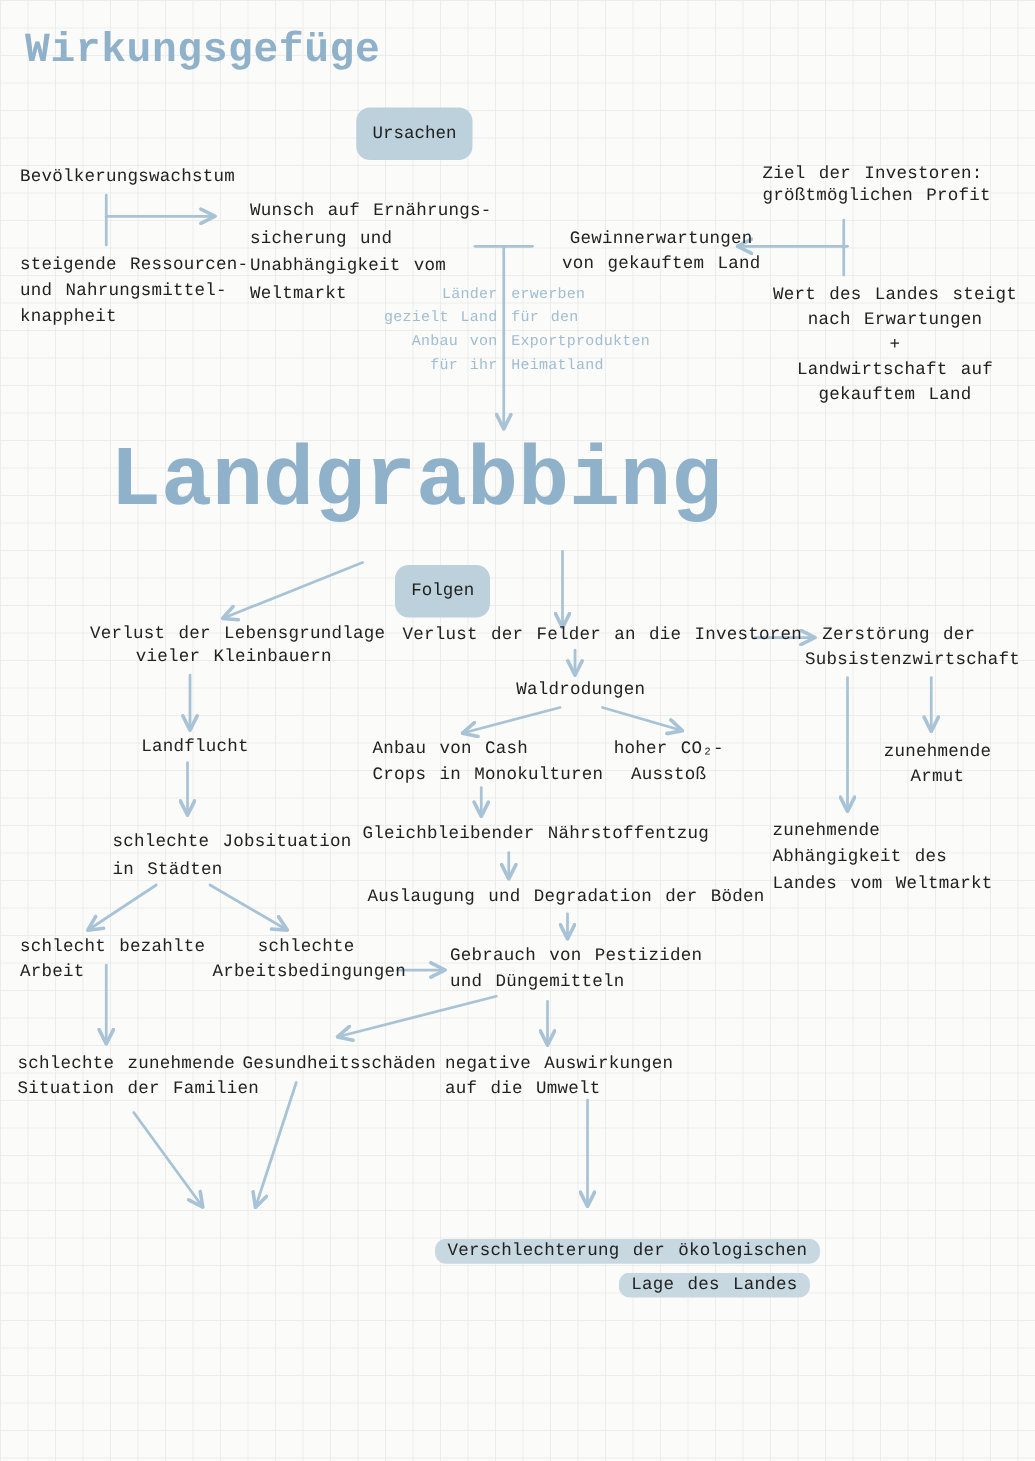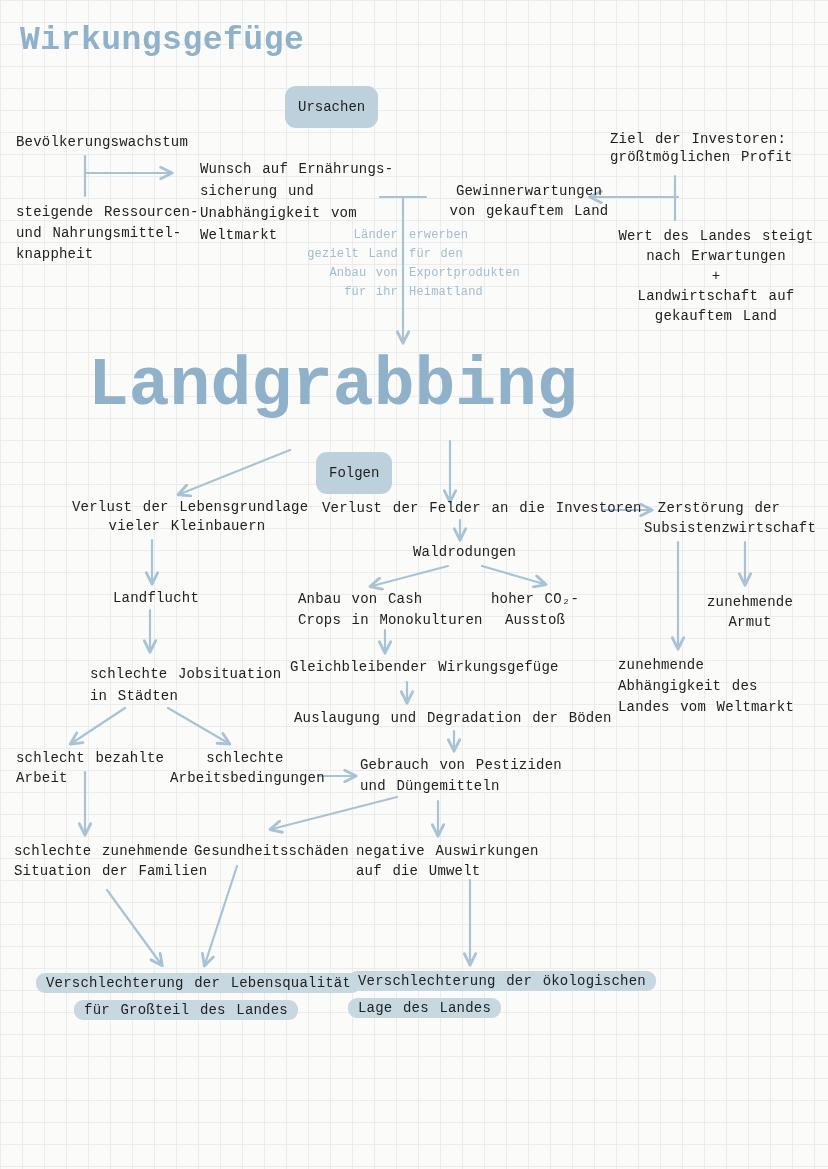--- a/index.html
+++ b/index.html
@@ -77,21 +77,21 @@
   #n-anbau{left:298px;top:589px;line-height:21px;}
   #n-co2{left:490px;top:589px;width:90px;text-align:center;line-height:21px;}
   #n-naehr{left:290px;top:658px;}
   #n-auslaug{left:294px;top:709px;}
   #n-gebrauch{left:360px;top:755px;line-height:21px;}
   #n-negativ{left:356px;top:841px;width:180px;line-height:20px;}
   #n-zerstoer{left:644px;top:498px;width:150px;text-align:center;line-height:20px;}
   #n-armut{left:700px;top:592px;width:100px;text-align:center;line-height:20px;}
   #n-abhaeng{left:618px;top:655px;line-height:21px;}
   #n-out-left{left:36px;top:970px;width:300px;text-align:center;line-height:27px;}
-  #n-out-right{left:348px;top:968px;width:300px;text-align:left;line-height:27px;}
+  #n-out-right{left:348px;top:988px;width:300px;text-align:right;line-height:27px;}
   #arrows{position:absolute;left:0;top:0;pointer-events:none;}
 </style>
 </head>
 <body>
 
 <div class="sheet">
 
   <svg id="arrows" width="828" height="1169" viewBox="0 0 828 1169">
     <defs>
       <marker id="arr" viewBox="0 0 10 10" refX="7.5" refY="5" markerWidth="6.5" markerHeight="6.5" orient="auto">
@@ -180,32 +180,30 @@
 Arbeitsbedingungen</div>
   <div class="node" id="n-finanz">schlechte zunehmende
 Situation der Familien</div>
   <div class="node" id="n-gesund">Gesundheitsschäden</div>
   <div class="node" id="n-verlust-felder">Verlust der Felder an die Investoren</div>
   <div class="node" id="n-wald">Waldrodungen</div>
   <div class="node" id="n-anbau">Anbau von Cash
 Crops in Monokulturen</div>
   <div class="node" id="n-co2">hoher CO₂-
 Ausstoß</div>
-  <div class="node" id="n-naehr">Gleichbleibender Wirkungsgefüge</div>
+  <div class="node" id="n-naehr">Gleichbleibender Nährstoffentzug</div>
   <div class="node" id="n-auslaug">Auslaugung und Degradation der Böden</div>
   <div class="node" id="n-gebrauch">Gebrauch von Pestiziden
 und Düngemitteln</div>
   <div class="node" id="n-negativ">negative Auswirkungen
 auf die Umwelt</div>
   <div class="node" id="n-zerstoer">Zerstörung der
 Subsistenzwirtschaft</div>
   <div class="node" id="n-armut">zunehmende
 Armut</div>
   <div class="node" id="n-abhaeng">zunehmende
 Abhängigkeit des
 Landes vom Weltmarkt</div>
 
-  <div class="node" id="n-out-left"><span class="hl">Verschlechterung der Lebensqualität
-für Großteil des Landes</span></div>
   <div class="node" id="n-out-right"><span class="hl">Verschlechterung der ökologischen
 Lage des Landes</span></div>
 
 </div>
 
 </body></html>

